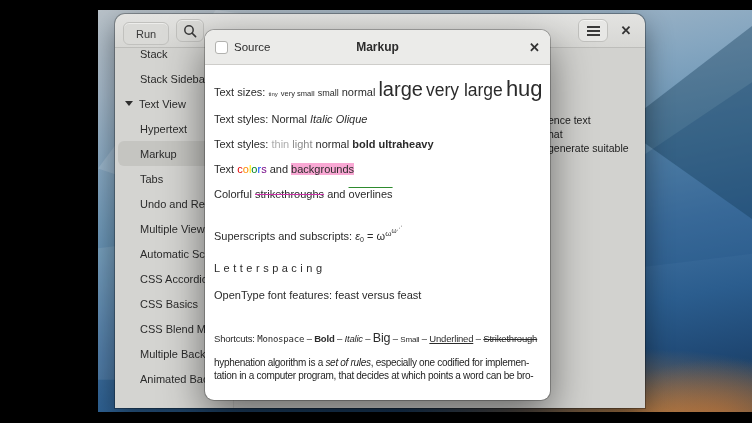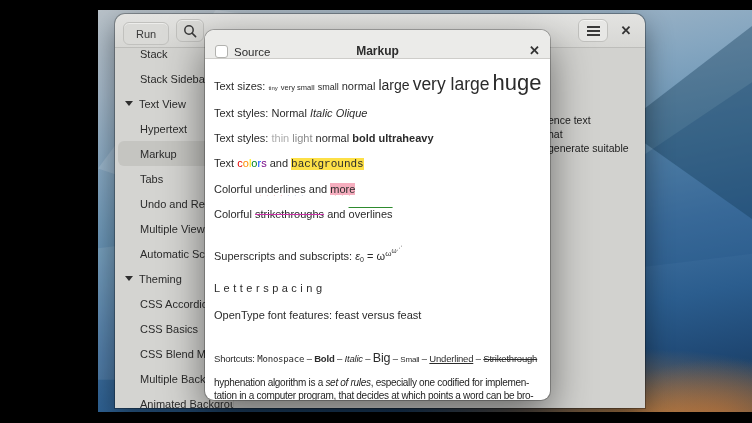--- a/index.html
+++ b/index.html
@@ -82,52 +82,52 @@
   .frag1 { top:66px; } .frag2 { top:80px;text-align:right; } .frag3 { top:94px; }
 
   
   .dialog {
     position:absolute; left:205px; top:30px; width:345px; height:370px;
     background:#fff; border-radius:9px;
     box-shadow:0 16px 42px rgba(0,0,0,.5), 0 0 0 1px rgba(0,0,0,.25);
     overflow:hidden; z-index:5;
   }
   .dialog-header {
-    height:29px; background:#ebebe9; border-bottom:1px solid #cecdca;
-    display:flex; align-items:flex-end; padding:0 10px; position:relative;
+    height:35px; background:#ebebe9; border-bottom:1px solid #cecdca;
+    display:flex; align-items:center; padding:0 10px; position:relative;
     border-radius:9px 9px 0 0;
   }
   .source-toggle { display:flex; align-items:center; gap:6px; cursor:default; z-index:1; }
   .checkbox { width:13px; height:13px; background:#fff; border:1px solid #b2b2af; border-radius:3px; }
   .source-label { font-size:11.5px; color:#2c2c2c; }
   .dialog-title { position:absolute; left:0; right:0; text-align:center;
     font-size:12px; font-weight:700; color:#2c2c2c; pointer-events:none; }
   .dialog-close { margin-left:auto; font-size:13px; font-weight:700; color:#333; z-index:1; cursor:default; }
 
   .dialog-body { padding:0 9px; font-size:11px; color:#2b2b2b; line-height:14px; overflow:hidden; height:calc(100% - 29px); }
   .row { white-space:nowrap; overflow:hidden; }
 
   .row-sizes { margin-top:12px; line-height:24px; }
   .sz0{font-size:6px;} .sz1{font-size:7.5px;} .sz2{font-size:9px;} .sz3{font-size:11px;}
-  .sz4{font-size:14px;} .sz5{font-size:17.5px;} .sz6{font-size:22px;}
+  .sz4{font-size:20px;} .sz5{font-size:17.5px;} .sz6{font-size:22px;}
 
   .row-styles { margin-top:6px; }
   .st-italic { font-style:italic; }
   .st-oblique { font-style:oblique; }
 
   .row-weights { margin-top:11px; }
   .w-thin { font-weight:100; color:#adadad; }
   .w-light { font-weight:300; color:#8b8b8b; }
   .w-bold { font-weight:700; }
   .w-ultra { font-weight:900; }
 
   .row-colors { margin-top:11px; }
   .lc0{color:#e40303;} .lc1{color:#ff8c00;} .lc2{color:#ffed00;}
   .lc3{color:#008026;} .lc4{color:#004dff;} .lc5{color:#750787;}
-  .bg-pink { background:#fde047;font-family:Liberation Mono, monospace; }
+  .bg-pink { background:#f9a8d4; }
 
   .row-underlines { margin-top:11px; }
   .u-red  { text-decoration:underline wavy #e01b24; text-decoration-thickness:1px; text-underline-offset:2px; }
   .u-blue { text-decoration:underline wavy #4462d0; text-decoration-thickness:1px; text-underline-offset:2px; }
   .u-more { background:#f6aebf; text-decoration:underline wavy #e01b24; text-decoration-thickness:1px; text-underline-offset:2px; }
 
   .row-strikes { margin-top:11px; }
   .strike-m { text-decoration:line-through; text-decoration-color:#cc33aa; }
   .over-g   { text-decoration:overline; text-decoration-color:#2e8b2e; text-decoration-thickness:1px; }
 
@@ -212,24 +212,20 @@
       </div>
       <div class="side-item">
         <span>Undo and Redo</span>
       </div>
       <div class="side-item">
         <span>Multiple Views</span>
       </div>
       <div class="side-item">
         <span>Automatic Scrolling</span>
       </div>
-      <div class="side-item expander-row">
-        <span class="expander-arrow"></span>
-        <span>Theming</span>
-      </div>
       <div class="side-item">
         <span>CSS Accordion</span>
       </div>
       <div class="side-item">
         <span>CSS Basics</span>
       </div>
       <div class="side-item">
         <span>CSS Blend Modes</span>
       </div>
       <div class="side-item">
@@ -289,26 +285,20 @@
       <span class="w-ultra">ultraheavy</span>
     </div>
 
     <div class="row row-colors">
       <span>Text</span>
       <span><span class="lc0">c</span><span class="lc1">o</span><span class="lc2">l</span><span class="lc3">o</span><span class="lc4">r</span><span class="lc5">s</span></span>
       <span>and</span>
       <span class="bg-pink">backgrounds</span>
     </div>
 
-    <div class="row row-underlines">
-      <span>Colorful</span>
-      <span><span class="u-red">under</span><span class="u-blue">lines</span></span>
-      <span>and</span>
-      <span class="u-more">more</span>
-    </div>
 
     <div class="row row-strikes">
       <span>Colorful</span>
       <span class="strike-m">strikethroughs</span>
       <span>and</span>
       <span class="over-g">overlines</span>
     </div>
 
     <div class="row row-supers">
       <span>Superscripts and subscripts:</span>

